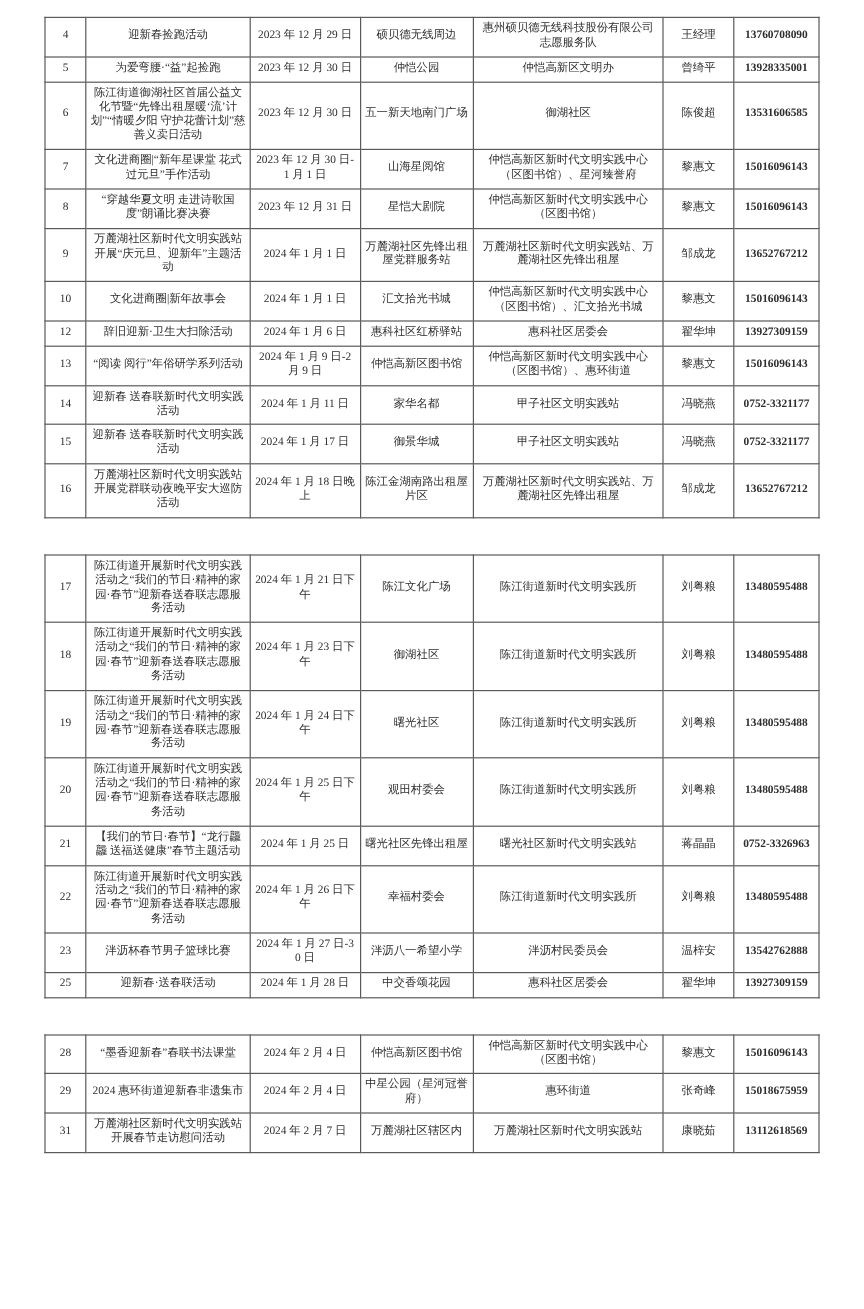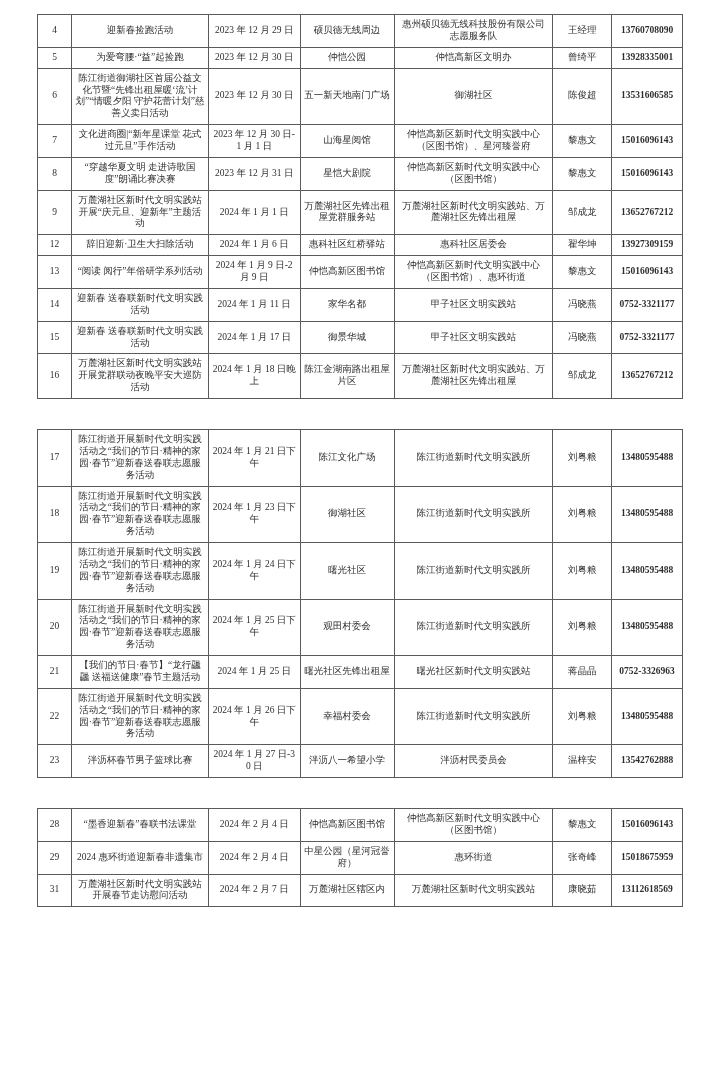--- a/index.html
+++ b/index.html
@@ -94,20 +94,29 @@
         <tr>
           <td class="col-no">9</td>
           <td class="col-activity">万麓湖社区新时代文明实践站开展“庆元旦、迎新年”主题活动</td>
           <td class="col-date">2024 年 1 月 1 日</td>
           <td class="col-location">万麓湖社区先锋出租屋党群服务站</td>
           <td class="col-organizer">万麓湖社区新时代文明实践站、万麓湖社区先锋出租屋</td>
           <td class="col-contact">邹成龙</td>
           <td class="col-phone">13652767212</td>
         </tr>
         <tr>
+          <td class="col-no">10</td>
+          <td class="col-activity">文化进商圈|新年故事会</td>
+          <td class="col-date">2024 年 1 月 1 日</td>
+          <td class="col-location">汇文拾光书城</td>
+          <td class="col-organizer">仲恺高新区新时代文明实践中心（区图书馆）、汇文拾光书城</td>
+          <td class="col-contact">黎惠文</td>
+          <td class="col-phone">15016096143</td>
+        </tr>
+        <tr>
           <td class="col-no">12</td>
           <td class="col-activity">辞旧迎新·卫生大扫除活动</td>
           <td class="col-date">2024 年 1 月 6 日</td>
           <td class="col-location">惠科社区红桥驿站</td>
           <td class="col-organizer">惠科社区居委会</td>
           <td class="col-contact">翟华坤</td>
           <td class="col-phone">13927309159</td>
         </tr>
         <tr>
           <td class="col-no">13</td>
@@ -217,20 +226,29 @@
         </tr>
         <tr>
           <td class="col-no">23</td>
           <td class="col-activity">泮沥杯春节男子篮球比赛</td>
           <td class="col-date">2024 年 1 月 27 日-30 日</td>
           <td class="col-location">泮沥八一希望小学</td>
           <td class="col-organizer">泮沥村民委员会</td>
           <td class="col-contact">温梓安</td>
           <td class="col-phone">13542762888</td>
         </tr>
+        <tr>
+          <td class="col-no">25</td>
+          <td class="col-activity">迎新春·送春联活动</td>
+          <td class="col-date">2024 年 1 月 28 日</td>
+          <td class="col-location">中交香颂花园</td>
+          <td class="col-organizer">惠科社区居委会</td>
+          <td class="col-contact">翟华坤</td>
+          <td class="col-phone">13927309159</td>
+        </tr>
       </tbody>
   </table>
 
   <div class="table-gap"></div>
 
   <table class="activity-table">
     <colgroup>
       <col class="col-no">
         <col class="col-activity">
         <col class="col-date">

